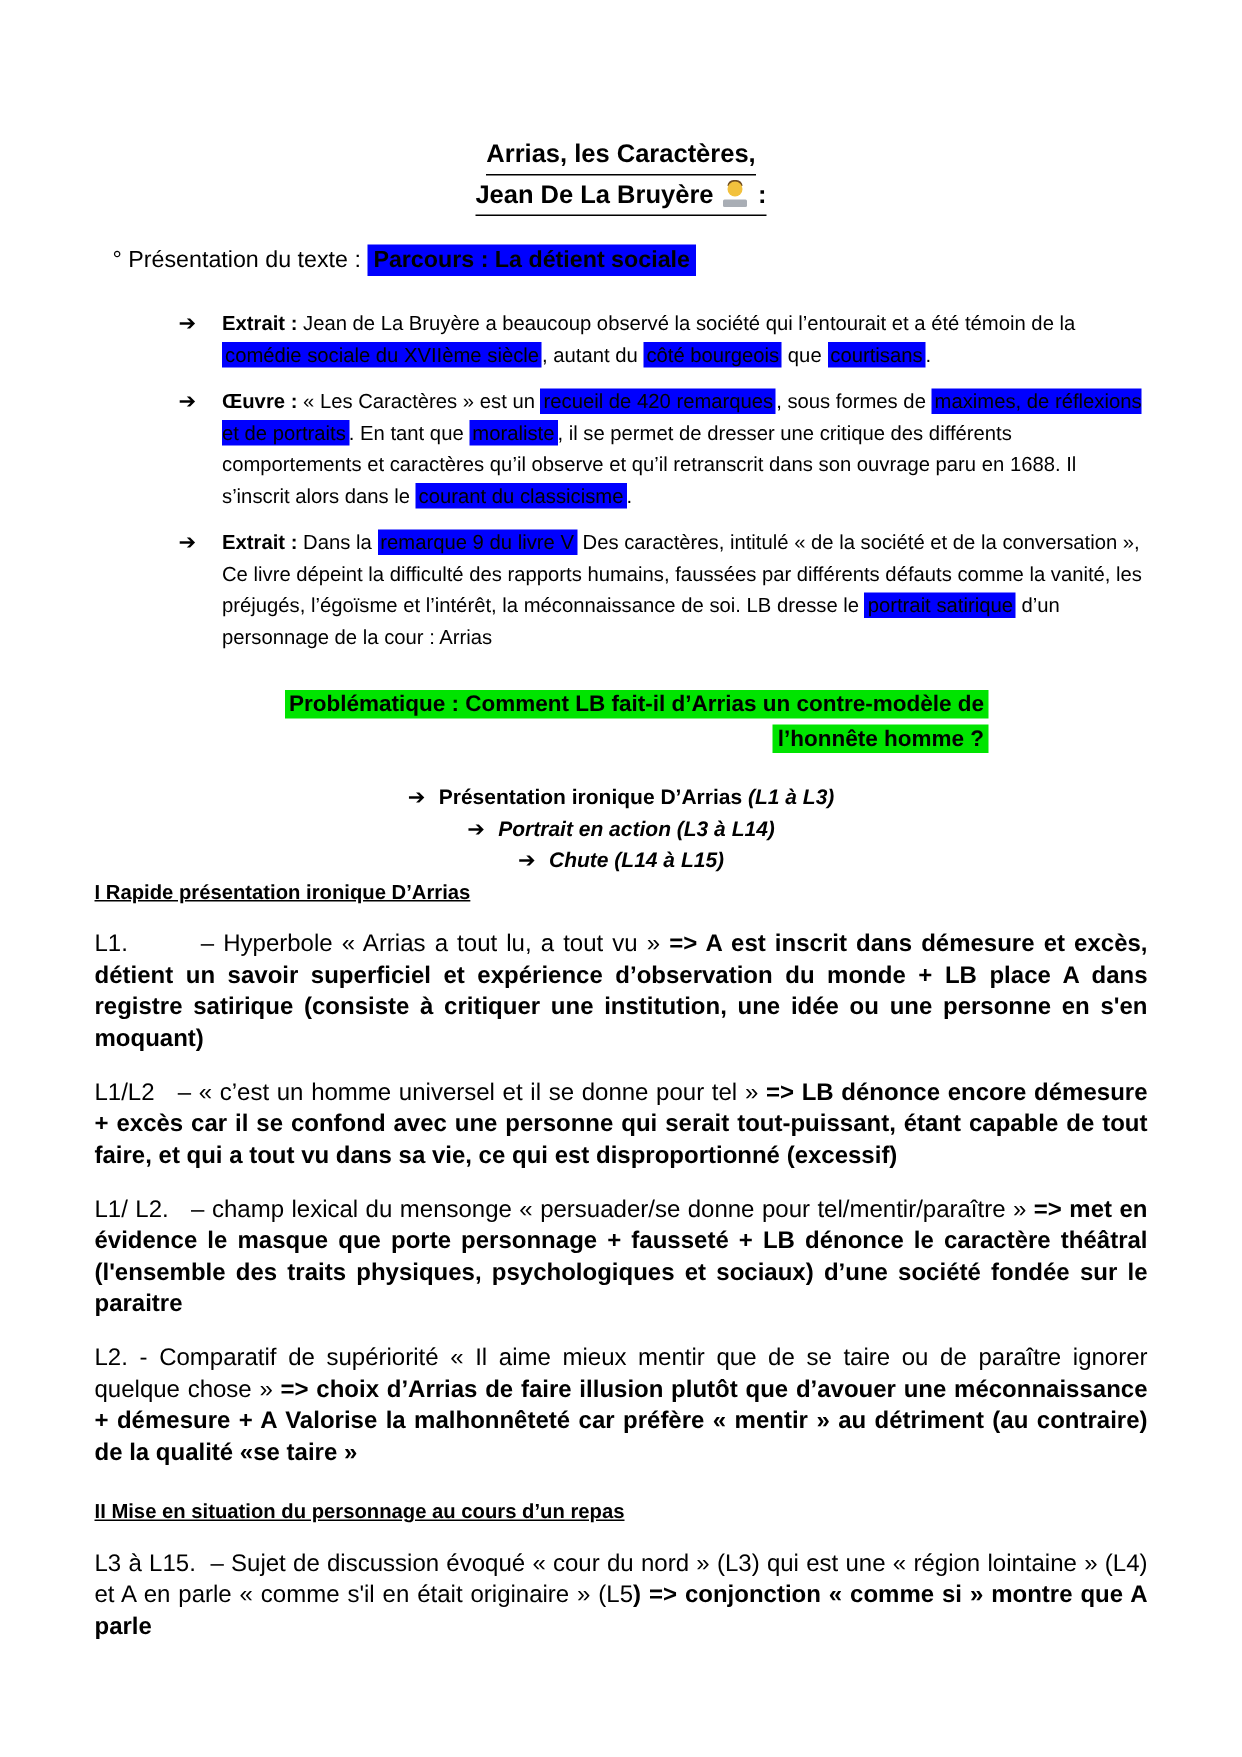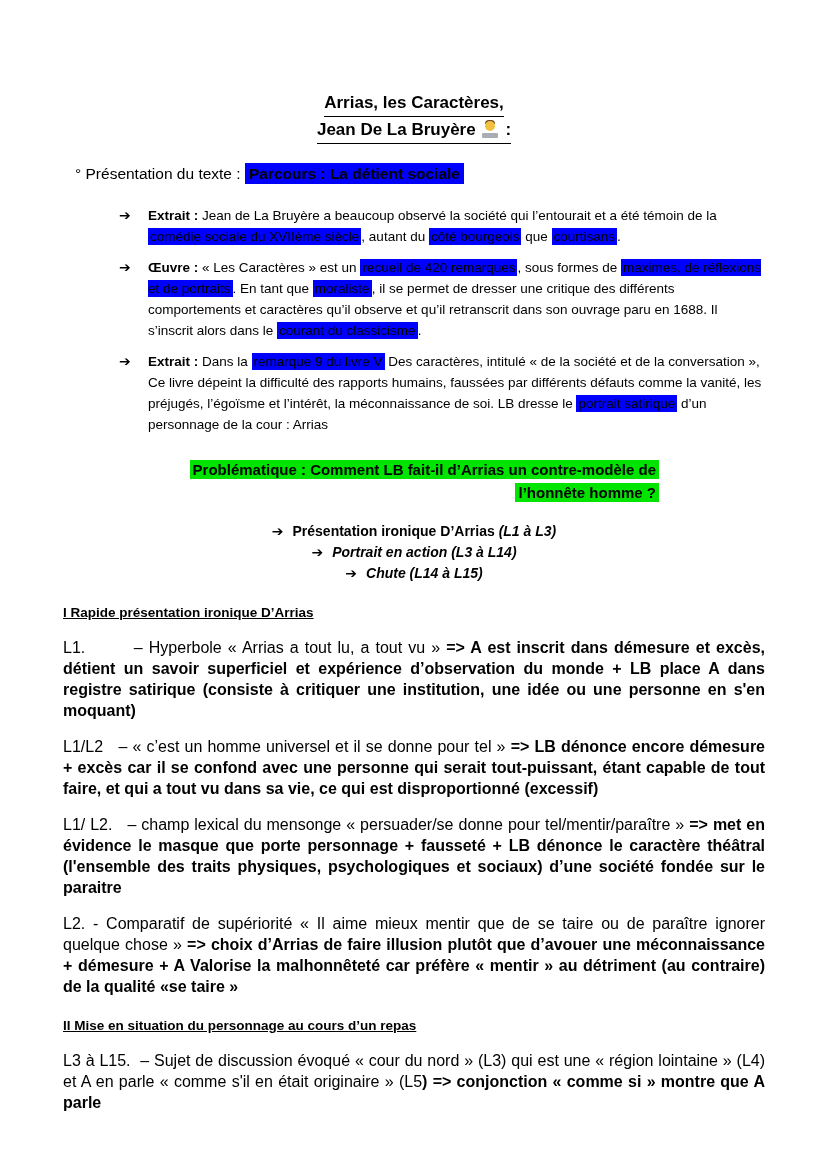--- a/index.html
+++ b/index.html
@@ -48,21 +48,21 @@
   
   .problematique { text-align: right; margin: 23px 10px 0 10px;
                    font-size: 15px; line-height: 23px; font-weight: bold; padding: 0 96px; }
 
   
   .plan { text-align: center; margin-top: 17px; font-size: 14px; line-height: 21px; }
   .plan-heading { font-weight: bold; font-style: italic; }
   .plan-item .arrow-inline { font-weight: bold; margin-right: 9px; font-size: 14px; }
 
   
-  .section { margin-top: 20px; }
+  .section { margin-top: 2px; }
   .section + .section { margin-top: 20px; }
   .sec-heading { font-size: 13.5px; line-height: 18px; font-weight: bold;
                  text-decoration: underline; margin: 0; }
   .para { margin: 15px 0 0 0; font-size: 16px; line-height: 21px; text-align: justify; }
 </style>
 </head>
 <body>
 
 <div class="page">
 

